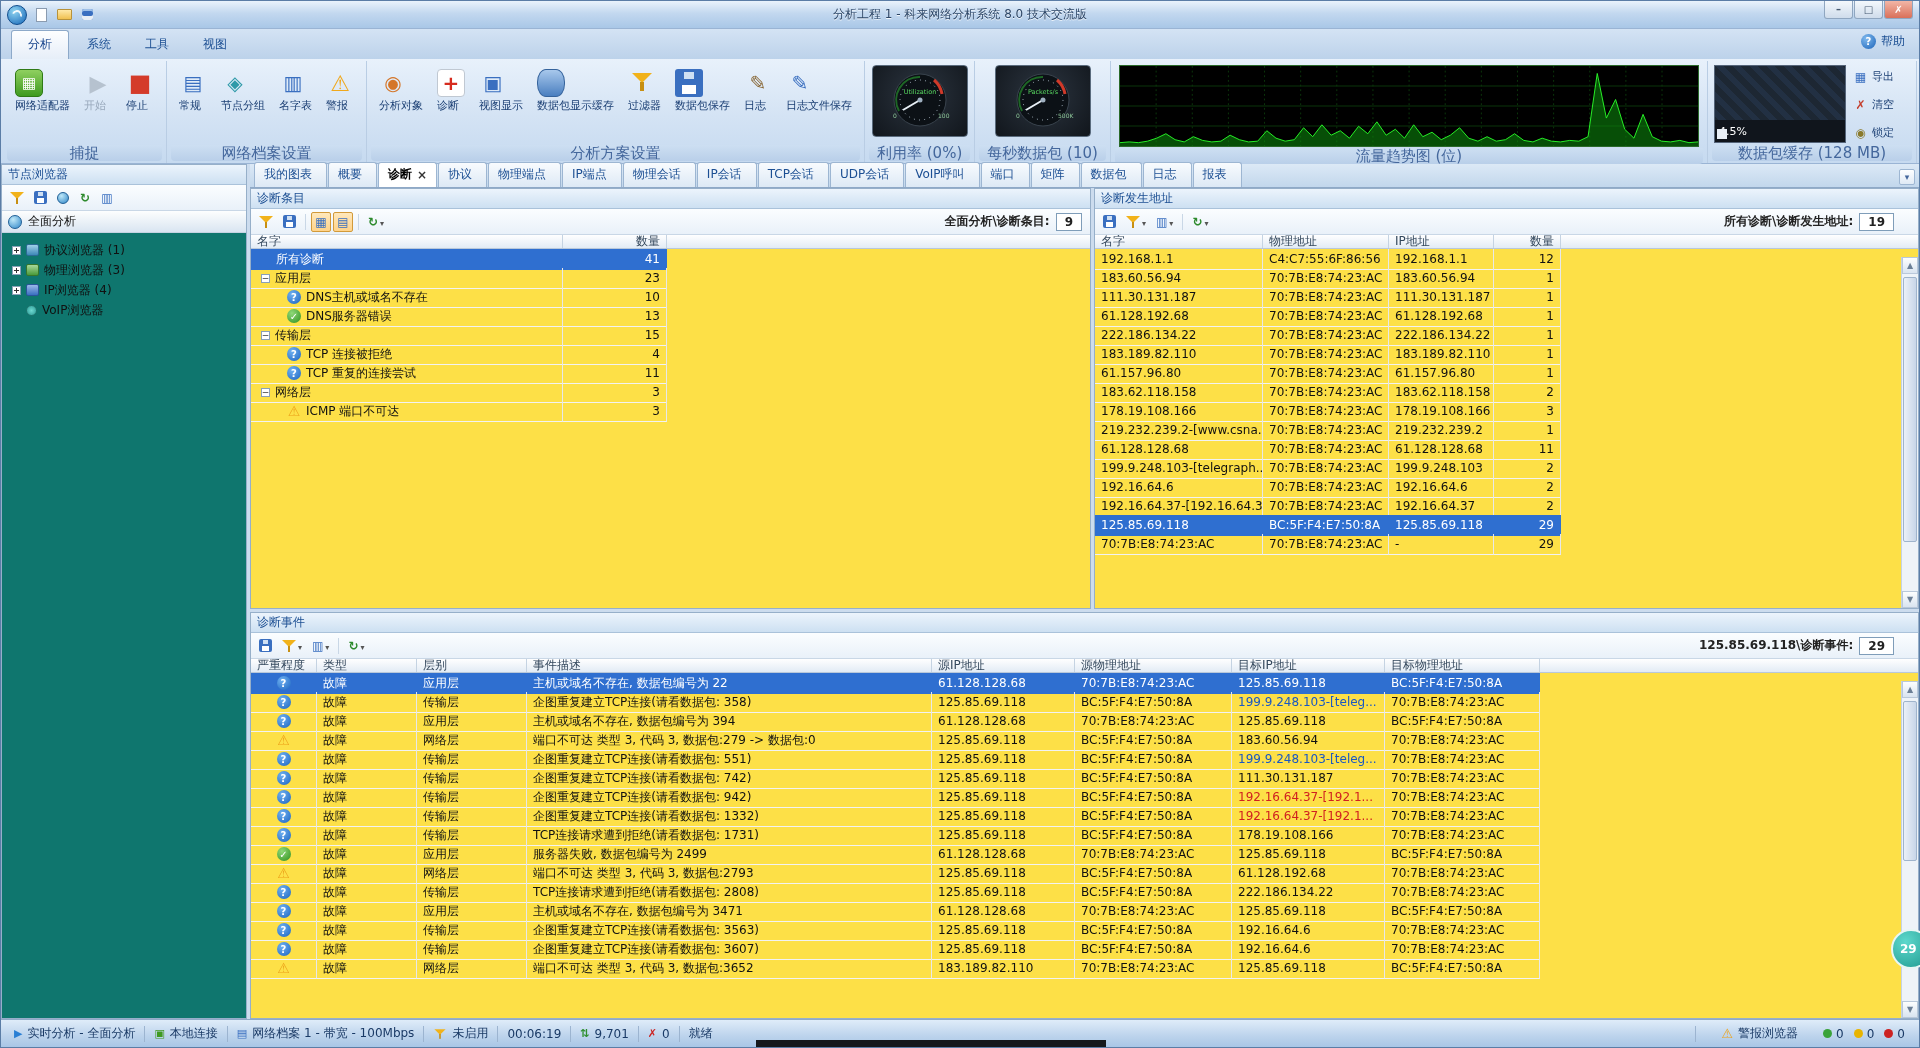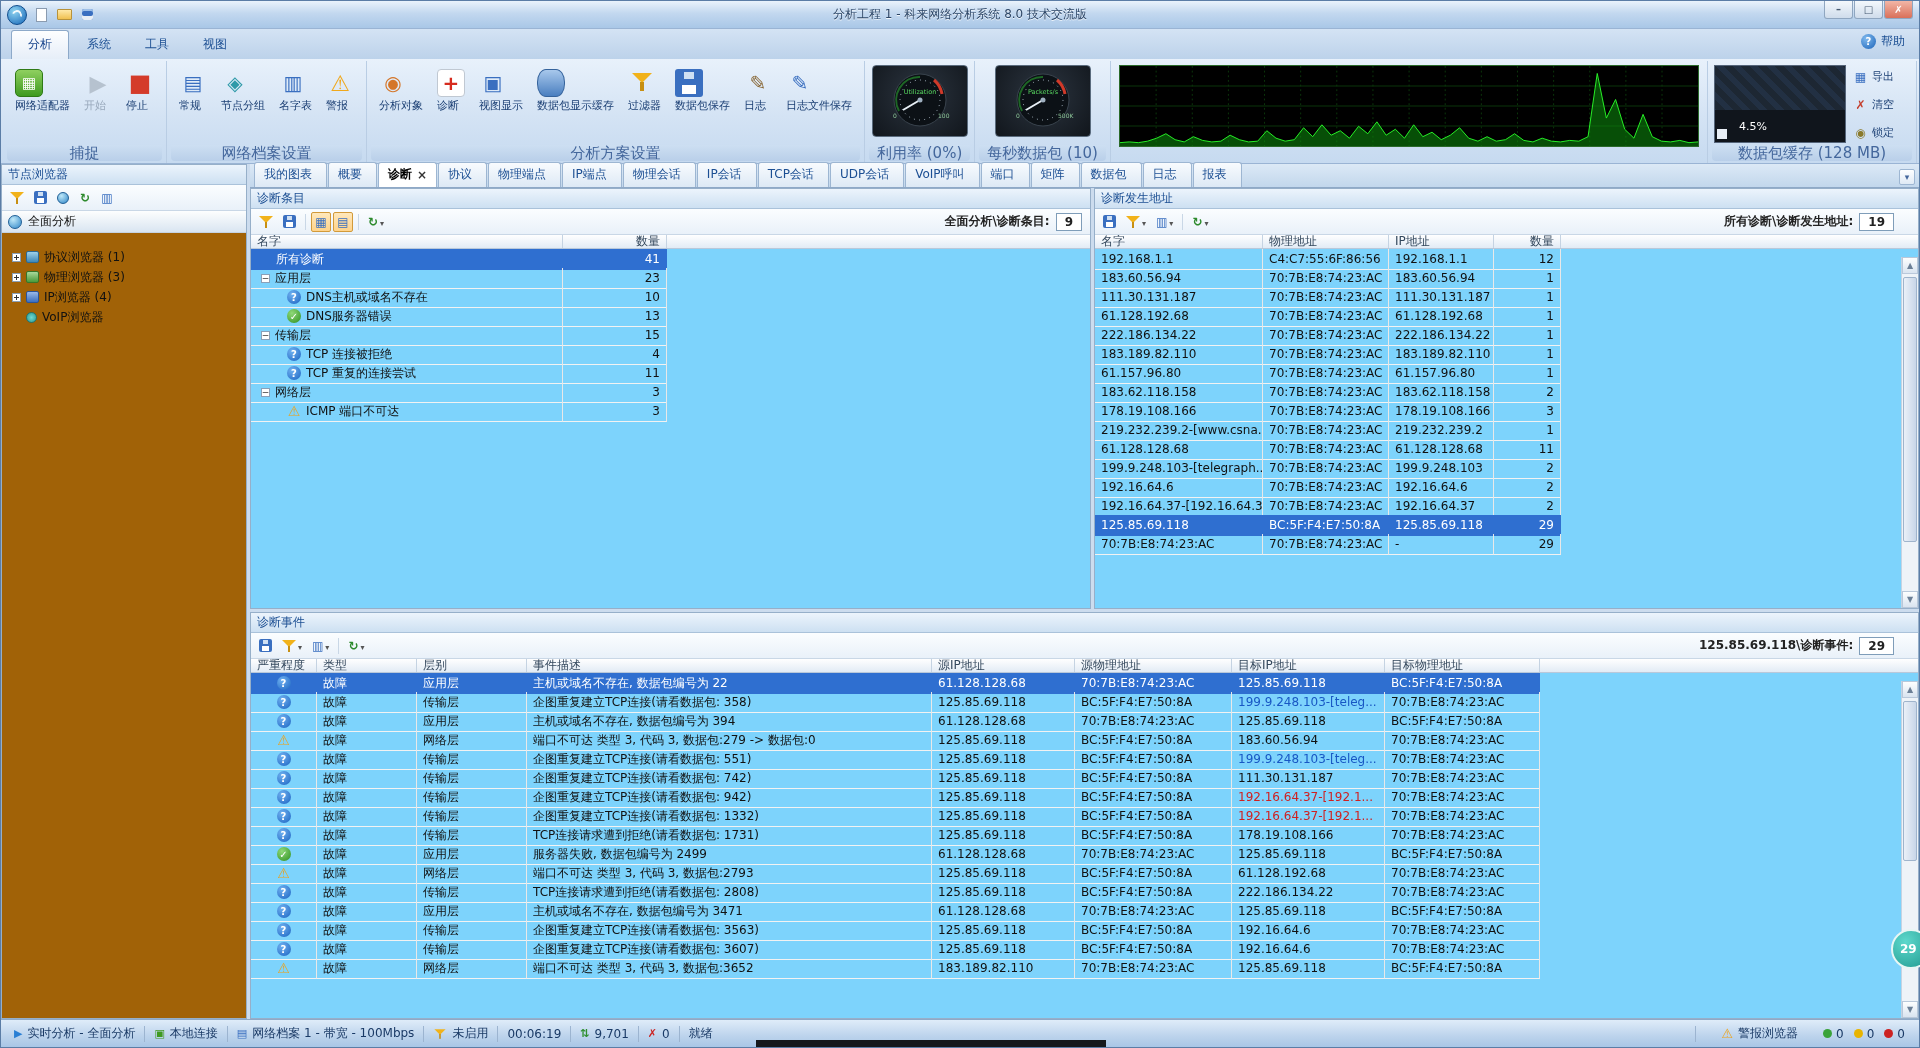--- a/index.html
+++ b/index.html
@@ -56,21 +56,21 @@
 .gi-filter::after{content:"";position:absolute;top:13px;left:12px;width:4px;height:9px;background:#c78f12}
 .gi-pktsave{background:#3a6fc0;border-radius:3px}
 .gi-pktsave::after{content:"";position:absolute;left:7px;bottom:3px;width:14px;height:9px;background:#fff}
 .gi-pktsave::before{content:"";position:absolute;left:9px;top:3px;width:10px;height:7px;background:#cfe0f3}
 .gi-log::after{content:"✎";color:#8a6a3a}
 .gi-logsave::after{content:"✎";color:#3a6fc0}
 .gauge-box{width:96px;height:72px;background:radial-gradient(circle at 50% 40%,#2c3540,#11161c);border:1px solid #5a6b7d;border-radius:4px;display:flex;align-items:center;justify-content:center}
 .trend-box{flex:1;height:82px;background:#000;border:1px solid #2a6a2a;min-width:0}
 .trend-box svg{width:100%;height:100%;display:block}
 .buf-visual{width:132px;height:78px;background:repeating-linear-gradient(45deg,#1d2733 0 6px,#223043 6px 12px);border:1px solid #55657a;position:relative;flex:none}
-.buf-pct{position:absolute;left:0;right:0;bottom:0;height:32px;background:#10151c;color:#fff;font-size:11px;display:flex;align-items:center;padding-left:24px}
+.buf-pct{position:absolute;left:0;right:0;bottom:0;height:22px;background:#10151c;color:#fff;font-size:11px;display:flex;align-items:center;padding-left:4px}
 .buf-pct::before{content:"";position:absolute;left:2px;bottom:3px;width:10px;height:10px;background:#e8eef5}
 .buf-btns{width:62px;display:flex;flex-direction:column;justify-content:space-between;padding:4px 0 4px 6px}
 .buf-btn{display:flex;align-items:center;gap:5px;font-size:11px;color:#1a3e73}
 .bi{width:13px;height:13px;display:flex;align-items:center;justify-content:center;font-size:12px}
 .bi-export::after{content:"▦";color:#3a6fc0}
 .bi-clear::after{content:"✗";color:#c43c2a;font-weight:bold}
 .bi-lock::after{content:"◉";color:#8a7a2a}
 
 
 .workspace{flex:1;display:flex;min-height:0}
@@ -98,21 +98,21 @@
 
 .main{flex:1;display:flex;flex-direction:column;min-width:0}
 .vtabs{height:24px;flex:none;background:linear-gradient(#dce9f6,#c2d7ec);display:flex;align-items:flex-end;padding:4px 4px 0;gap:1px;border-bottom:1px solid #8fa9c7}
 .vtab{padding:3px 9px 4px;color:#1c4f93;background:linear-gradient(#f8fbfe,#dde9f5);border:1px solid #9db6d2;border-bottom:none;border-radius:3px 3px 0 0;display:flex;gap:5px;align-items:center;white-space:nowrap}
 .vtab.active{background:#fff;color:#000;font-weight:bold}
 .vtab .closex{font-weight:bold;color:#333}
 .vt-more{margin-left:auto;width:16px;height:16px;margin-bottom:2px;border:1px solid #9db6d2;border-radius:2px;background:linear-gradient(#fdfeff,#e0eaf5);display:flex;align-items:center;justify-content:center;font-size:9px;color:#44679c}
 .vt-more::after{content:"▾"}
 
 .topsplit{height:421px;flex:none;display:flex;min-width:0}
-.panel{background:#7dd3fc;border:1px solid #96afc9;display:flex;flex-direction:column;position:relative;min-width:0}
+.panel{background:#fde047;border:1px solid #96afc9;display:flex;flex-direction:column;position:relative;min-width:0}
 #p-items{width:841px;flex:none}
 .vdiv{width:3px;flex:none;background:#ccdcee}
 #p-addr{flex:1}
 .hdiv{height:3px;flex:none;background:#ccdcee}
 #p-events{flex:1;min-height:0}
 
 .thead{height:14px;flex:none;background:linear-gradient(#fff,#e2ebf5);border-bottom:1px solid #b9c8da;display:flex;color:#33475c}
 .th{display:flex;align-items:center;padding:0 6px;border-right:1px solid #c5d3e2;height:100%;white-space:nowrap;overflow:hidden}
 .th.num{justify-content:flex-end}
 .th.fill{flex:1;border-right:none}
@@ -362,20 +362,21 @@
                 <line x1="600" x2="600" y1="0" y2="86" stroke="#0c3a0c" stroke-dasharray="2 3"></line>
                 <line x1="0" x2="640" y1="21.5" y2="21.5" stroke="#0c3a0c"></line>
                 <line x1="0" x2="640" y1="43" y2="43" stroke="#0c3a0c"></line>
                 <line x1="0" x2="640" y1="64.5" y2="64.5" stroke="#0c3a0c"></line>
               </g>
             <polygon id="trendarea" fill="#0c8f0c" opacity="0.55" points="0,86 0.0,82.4 10.2,81.6 20.3,82.4 30.5,80.8 40.6,77.6 50.8,72.8 61.0,79.2 71.1,81.6 81.3,76.0 91.4,80.0 101.6,81.6 111.7,80.8 121.9,74.4 132.1,79.2 142.2,81.6 152.4,80.8 162.5,69.6 172.7,77.6 182.9,80.8 193.0,79.2 203.2,66.4 213.3,76.0 223.5,63.2 233.7,74.4 243.8,69.6 254.0,77.6 264.1,64.8 274.3,72.8 284.4,60.0 294.6,74.4 304.8,68.0 314.9,77.6 325.1,63.2 335.2,76.0 345.4,71.2 355.6,79.2 365.7,74.4 375.9,66.4 386.0,77.6 396.2,80.8 406.3,76.0 416.5,80.8 426.7,79.2 436.8,72.8 447.0,80.0 457.1,81.6 467.3,77.6 477.5,80.8 487.6,81.6 497.8,80.0 507.9,80.8 518.1,76.0 528.3,8.0 538.4,56.0 548.6,36.0 558.7,68.0 568.9,77.6 579.0,52.0 589.2,76.0 599.4,80.8 609.5,81.6 619.7,80.0 629.8,82.4 640.0,81.6 640,86"></polygon>
             <polyline id="trendline" fill="none" stroke="#2aff2a" stroke-width="1" points="0.0,82.4 10.2,81.6 20.3,82.4 30.5,80.8 40.6,77.6 50.8,72.8 61.0,79.2 71.1,81.6 81.3,76.0 91.4,80.0 101.6,81.6 111.7,80.8 121.9,74.4 132.1,79.2 142.2,81.6 152.4,80.8 162.5,69.6 172.7,77.6 182.9,80.8 193.0,79.2 203.2,66.4 213.3,76.0 223.5,63.2 233.7,74.4 243.8,69.6 254.0,77.6 264.1,64.8 274.3,72.8 284.4,60.0 294.6,74.4 304.8,68.0 314.9,77.6 325.1,63.2 335.2,76.0 345.4,71.2 355.6,79.2 365.7,74.4 375.9,66.4 386.0,77.6 396.2,80.8 406.3,76.0 416.5,80.8 426.7,79.2 436.8,72.8 447.0,80.0 457.1,81.6 467.3,77.6 477.5,80.8 487.6,81.6 497.8,80.0 507.9,80.8 518.1,76.0 528.3,8.0 538.4,56.0 548.6,36.0 558.7,68.0 568.9,77.6 579.0,52.0 589.2,76.0 599.4,80.8 609.5,81.6 619.7,80.0 629.8,82.4 640.0,81.6"></polyline>
           </svg>
         </div>
       </div>
+      <div class="rg-label">流量趋势图 (位)</div>
     </div>
 
     <div class="rgroup">
       <div class="rg-body" style="align-items:stretch">
         <div class="buf-visual">
           <div class="buf-pct">4.5%</div>
         </div>
         <div class="buf-btns">
 
             <div class="buf-btn">
@@ -418,21 +419,21 @@
             <span class="g g-refresh"></span>
           </span>
         <span class="tb-btn">
             <span class="g g-grid"></span>
           </span>
       </div>
       <div class="nb-root">
         <span class="globe"></span>
         <span>全面分析</span>
       </div>
-      <div style="flex:1;background:#a16207;padding-top:14px">
+      <div style="flex:1;background:#0f766e;padding-top:7px">
 
           <div class="nb-row">
             <span class="pbox on"></span>
             <span class="nbi nb-proto"></span>
             <span>协议浏览器 (1)</span>
           </div>
 
           <div class="nb-row">
             <span class="pbox on"></span>
             <span class="nbi nb-phys"></span>

